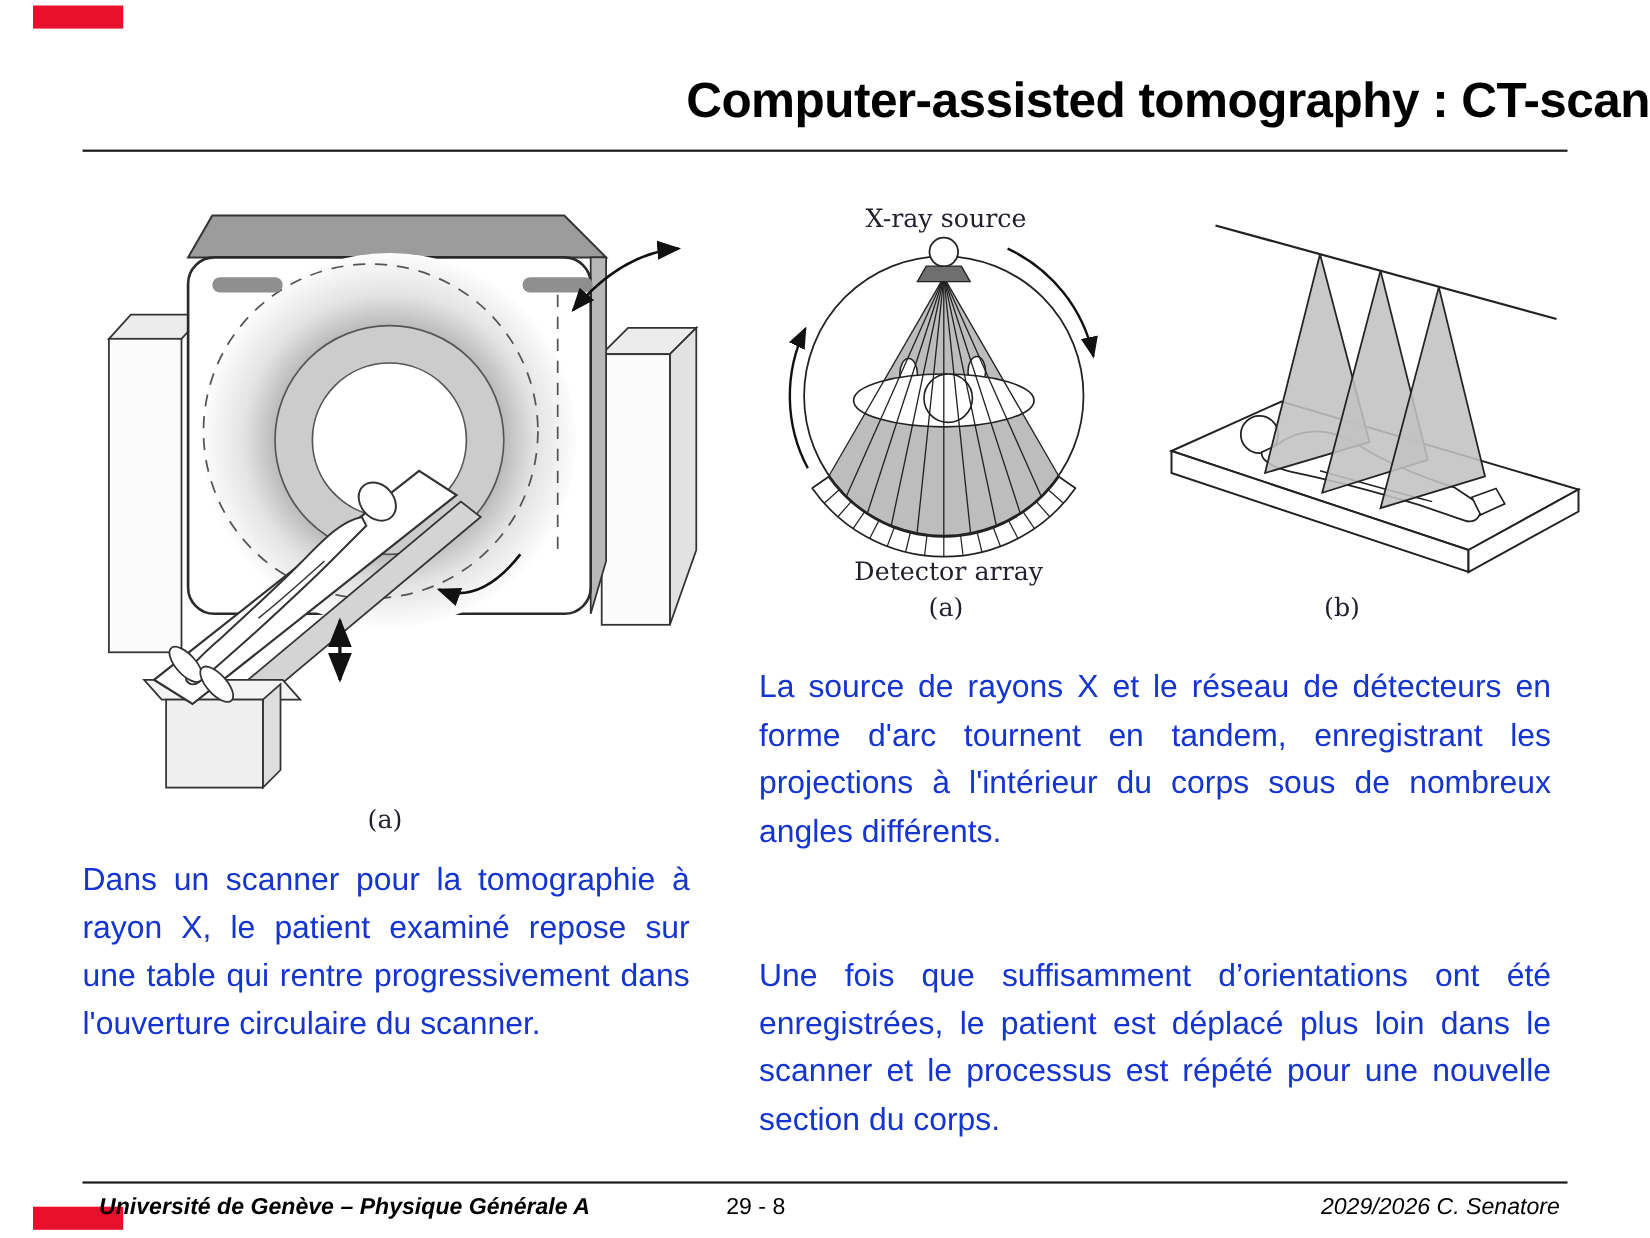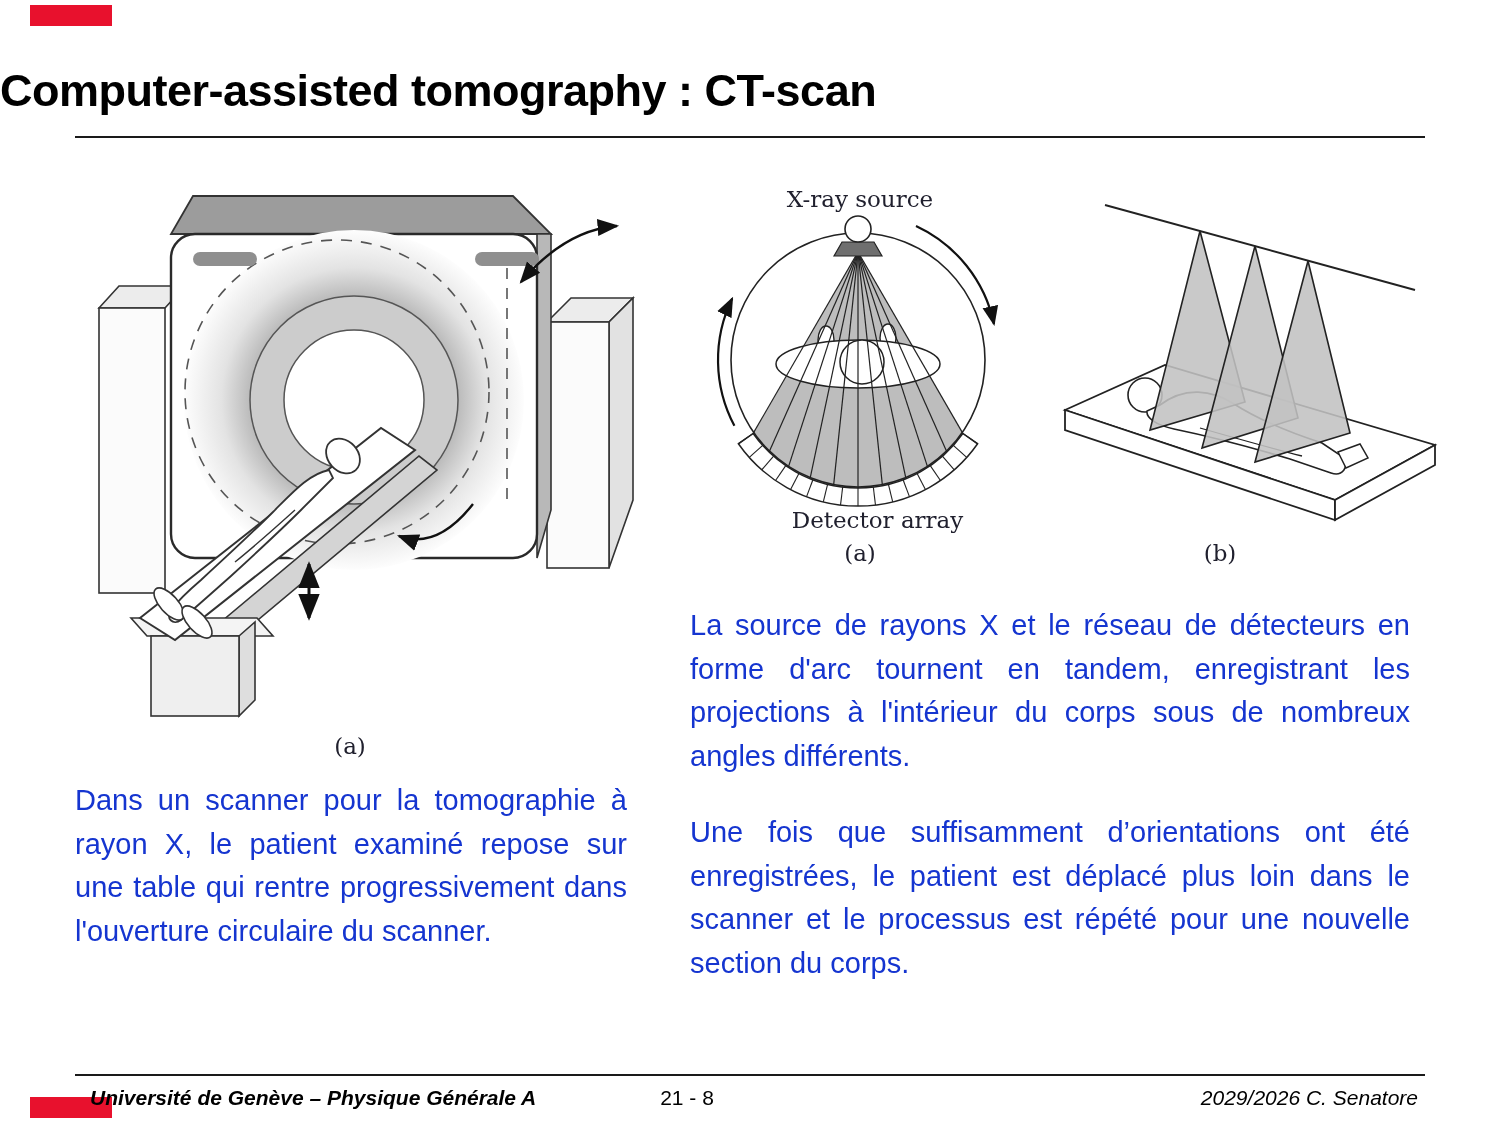--- a/index.html
+++ b/index.html
@@ -1,21 +1,21 @@
 <!DOCTYPE html>
 <html style="--red: #e8112d; --blue: #1535d0;"><head>
 <meta charset="utf-8">
 <style>
   html,body{margin:0;padding:0;background:#fff;}
   .slide{position:relative;width:1500px;height:1125px;background:#fff;overflow:hidden;
          font-family:"Liberation Sans",sans-serif;}
   .red-bar{position:absolute;width:82px;height:21px;background:var(--red,#e8112d);}
   .red-bar.top{left:30px;top:5px;}
   .red-bar.bottom{left:30px;top:1097px;}
-  .title{position:absolute;left:0;top:66px;width:1500px;text-align:left;
+  .title{position:absolute;left:0;top:66px;width:1500px;text-align:right;
          font-size:45px;font-weight:bold;color:#000;letter-spacing:-0.5px;line-height:1.1;}
   .rule{position:absolute;left:75px;width:1350px;height:2px;background:#1a1a1a;}
   .rule.top{top:136px;}
   .rule.bottom{top:1074px;}
   .fig{position:absolute;}
   .fig-caption{position:absolute;font-family:"DejaVu Serif",serif;font-size:23px;color:#20202e;
                text-align:center;}
   .diagram-label{position:absolute;font-family:"DejaVu Serif",serif;font-size:23px;color:#20202e;
                text-align:center;}
   .blue-par{position:absolute;color:var(--blue,#1535d0);font-size:29px;line-height:43.5px;
@@ -145,21 +145,21 @@
 
       <circle cx="168" cy="148" r="127" class="outline"></circle>
 
       <polygon points="152,30 184,30 192,44 144,44" fill="#6f6f6f" stroke="#222" stroke-width="1.2"></polygon>
       <circle cx="168" cy="17" r="13" fill="#ffffff" stroke="#222" stroke-width="1.6"></circle>
 
       <path d="M226,14 A140,140 0 0 1 304,112" fill="none" stroke="#111" stroke-width="2.2" marker-end="url(#ah)"></path>
       <path d="M44.4,213.7 A140,140 0 0 1 42.2,86.6" fill="none" stroke="#111" stroke-width="2.2" marker-end="url(#ah)"></path>
     </svg>
   </div>
-  <div class="diagram-label" style="left:705px;top:507px;width:345px;">Detector array</div>
+  <div class="diagram-label" style="left:690px;top:507px;width:345px;">Detector array</div>
   <div class="fig-caption" style="left:690px;top:540px;width:340px;">(a)</div>
 
   <div class="fig" style="left:1050px;top:190px;">
     <svg width="400" height="345" viewBox="0 0 400 345">
 
       <polygon points="15,220 115,175 385,255 285,310" fill="#ffffff" stroke="#222" stroke-width="1.8"></polygon>
       <polygon points="15,220 285,310 285,330 15,240" fill="#ffffff" stroke="#222" stroke-width="1.8"></polygon>
       <polygon points="285,310 385,255 385,275 285,330" fill="#ffffff" stroke="#222" stroke-width="1.8"></polygon>
 
       <circle cx="95" cy="205" r="17" fill="#ffffff" stroke="#222" stroke-width="1.6"></circle>
@@ -177,20 +177,20 @@
         <polygon points="258,71 205,272 300,243"></polygon>
       </g>
     </svg>
   </div>
   <div class="fig-caption" style="left:1050px;top:540px;width:340px;">(b)</div>
 
   <div class="blue-par" style="left:690px;top:604px;width:720px;">La source de rayons X et le réseau de détecteurs en forme d'arc tournent en tandem, enregistrant les projections à l'intérieur du corps sous de nombreux angles différents.</div>
 
   <div class="blue-par" style="left:75px;top:779px;width:552px;">Dans un scanner pour la tomographie à rayon X, le patient examiné repose sur une table qui rentre progressivement dans l'ouverture circulaire du scanner.</div>
 
-  <div class="blue-par" style="left:690px;top:811px;width:720px;">Une fois que suffisamment d’orientations ont été enregistrées, le patient est déplacé plus loin dans le scanner et le processus est répété pour une nouvelle section du corps.</div>
+  <div class="blue-par" style="left:690px;top:866px;width:720px;">Une fois que suffisamment d’orientations ont été enregistrées, le patient est déplacé plus loin dans le scanner et le processus est répété pour une nouvelle section du corps.</div>
 
   <div class="rule bottom"></div>
   <div class="footer-text italic" style="left:90px;font-weight:bold;">Université de Genève – Physique Générale A</div>
-  <div class="footer-text" style="left:612px;width:150px;text-align:center;">21 - 8</div>
+  <div class="footer-text" style="left:612px;width:150px;text-align:center;">29 - 8</div>
   <div class="footer-text italic" style="right:82px;">2029/2026  C. Senatore</div>
 
 </div>
 
 </body></html>

